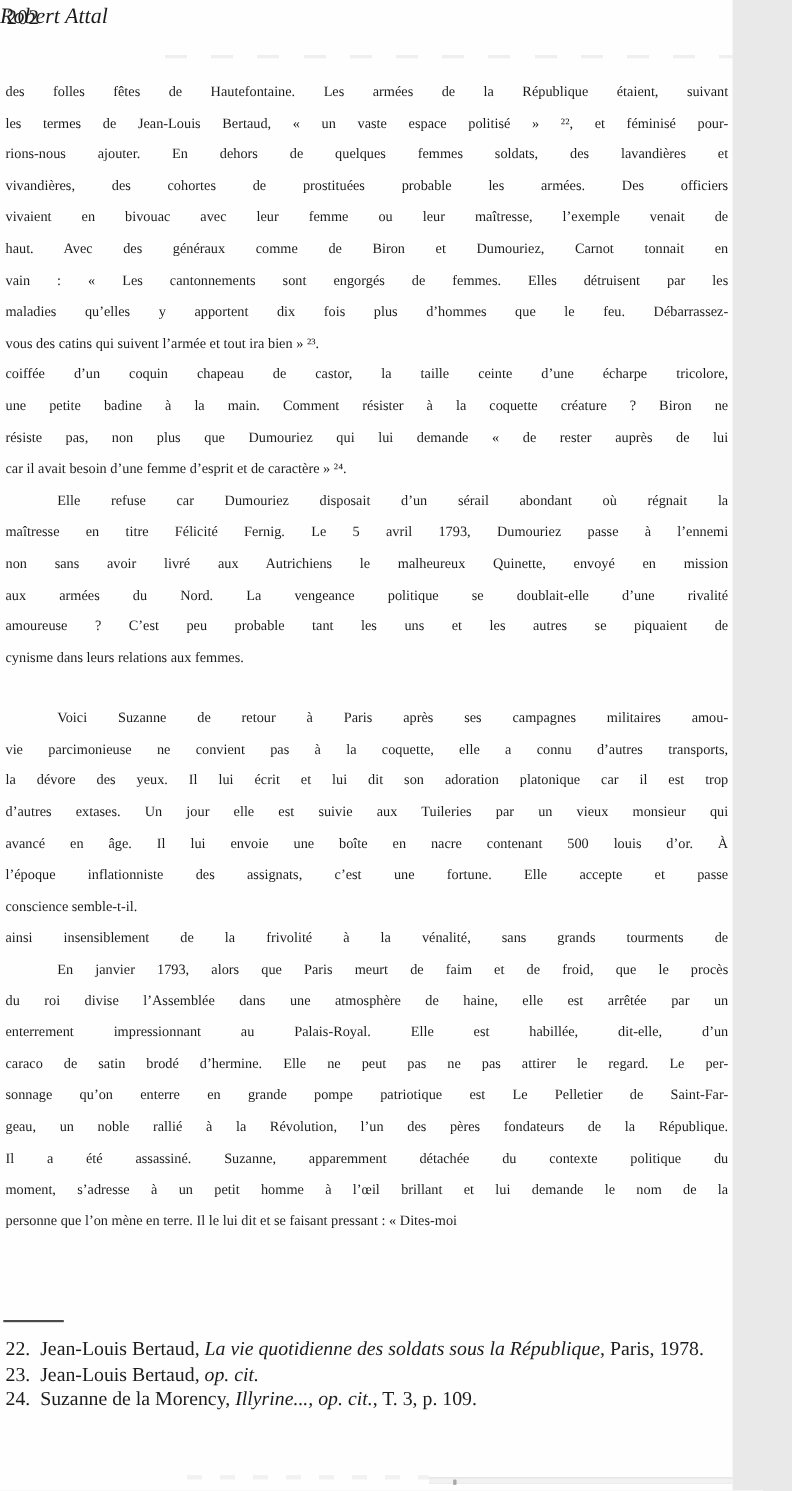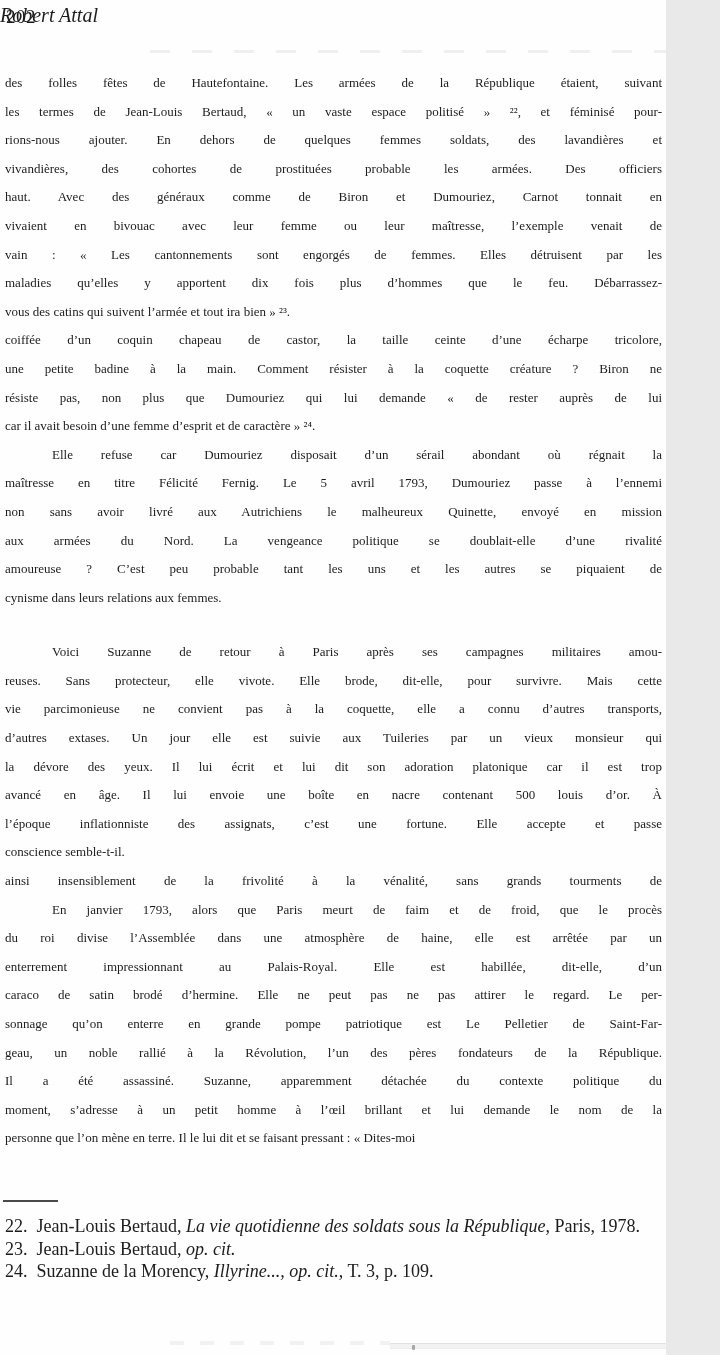--- a/index.html
+++ b/index.html
@@ -81,46 +81,45 @@
   </div>
 
   <div class="artifact artifact-top-dashes"></div>
 
   <div class="body-text">
       <div class="paragraph">
         <div class="line">des folles fêtes de Hautefontaine. Les armées de la République étaient, suivant</div>
         <div class="line">les termes de Jean-Louis Bertaud, « un vaste espace politisé » ²², et féminisé pour-</div>
         <div class="line">rions-nous ajouter. En dehors de quelques femmes soldats, des lavandières et</div>
         <div class="line">vivandières, des cohortes de prostituées probable les armées. Des officiers</div>
+        <div class="line">vivaient en bivouac avec leur femme ou leur maîtresse, l’exemple venait de</div>
         <div class="line">haut. Avec des généraux comme de Biron et Dumouriez, Carnot tonnait en</div>
-        <div class="line">vivaient en bivouac avec leur femme ou leur maîtresse, l’exemple venait de</div>
         <div class="line">vain : « Les cantonnements sont engorgés de femmes. Elles détruisent par les</div>
         <div class="line">maladies qu’elles y apportent dix fois plus d’hommes que le feu. Débarrassez-</div>
         <div class="line last">vous des catins qui suivent l’armée et tout ira bien » ²³.</div>
       </div>
       <div class="paragraph">
         <div class="line">coiffée d’un coquin chapeau de castor, la taille ceinte d’une écharpe tricolore,</div>
         <div class="line">une petite badine à la main. Comment résister à la coquette créature ? Biron ne</div>
         <div class="line">résiste pas, non plus que Dumouriez qui lui demande « de rester auprès de lui</div>
         <div class="line last">car il avait besoin d’une femme d’esprit et de caractère » ²⁴.</div>
       </div>
       <div class="paragraph">
         <div class="line indent">Elle refuse car Dumouriez disposait d’un sérail abondant où régnait la</div>
         <div class="line">maîtresse en titre Félicité Fernig. Le 5 avril 1793, Dumouriez passe à l’ennemi</div>
         <div class="line">non sans avoir livré aux Autrichiens le malheureux Quinette, envoyé en mission</div>
         <div class="line">aux armées du Nord. La vengeance politique se doublait-elle d’une rivalité</div>
         <div class="line">amoureuse ? C’est peu probable tant les uns et les autres se piquaient de</div>
         <div class="line last">cynisme dans leurs relations aux femmes.</div>
       </div>
       <div class="paragraph section-break">
         <div class="line indent">Voici Suzanne de retour à Paris après ses campagnes militaires amou-</div>
-        <div class="line">reuses. Sans protecteur, elle vivote. Elle brode, dit-elle, pour survivre. Mais cette</div>
         <div class="line">vie parcimonieuse ne convient pas à la coquette, elle a connu d’autres transports,</div>
+        <div class="line">la dévore des yeux. Il lui écrit et lui dit son adoration platonique car il est trop</div>
         <div class="line">d’autres extases. Un jour elle est suivie aux Tuileries par un vieux monsieur qui</div>
-        <div class="line">la dévore des yeux. Il lui écrit et lui dit son adoration platonique car il est trop</div>
         <div class="line">avancé en âge. Il lui envoie une boîte en nacre contenant 500 louis d’or. À</div>
         <div class="line">l’époque inflationniste des assignats, c’est une fortune. Elle accepte et passe</div>
         <div class="line last">conscience semble-t-il.</div>
         <div class="line">ainsi insensiblement de la frivolité à la vénalité, sans grands tourments de</div>
       </div>
       <div class="paragraph">
         <div class="line indent">En janvier 1793, alors que Paris meurt de faim et de froid, que le procès</div>
         <div class="line">du roi divise l’Assemblée dans une atmosphère de haine, elle est arrêtée par un</div>
         <div class="line">enterrement impressionnant au Palais-Royal. Elle est habillée, dit-elle, d’un</div>
         <div class="line">caraco de satin brodé d’hermine. Elle ne peut pas ne pas attirer le regard. Le per-</div>

